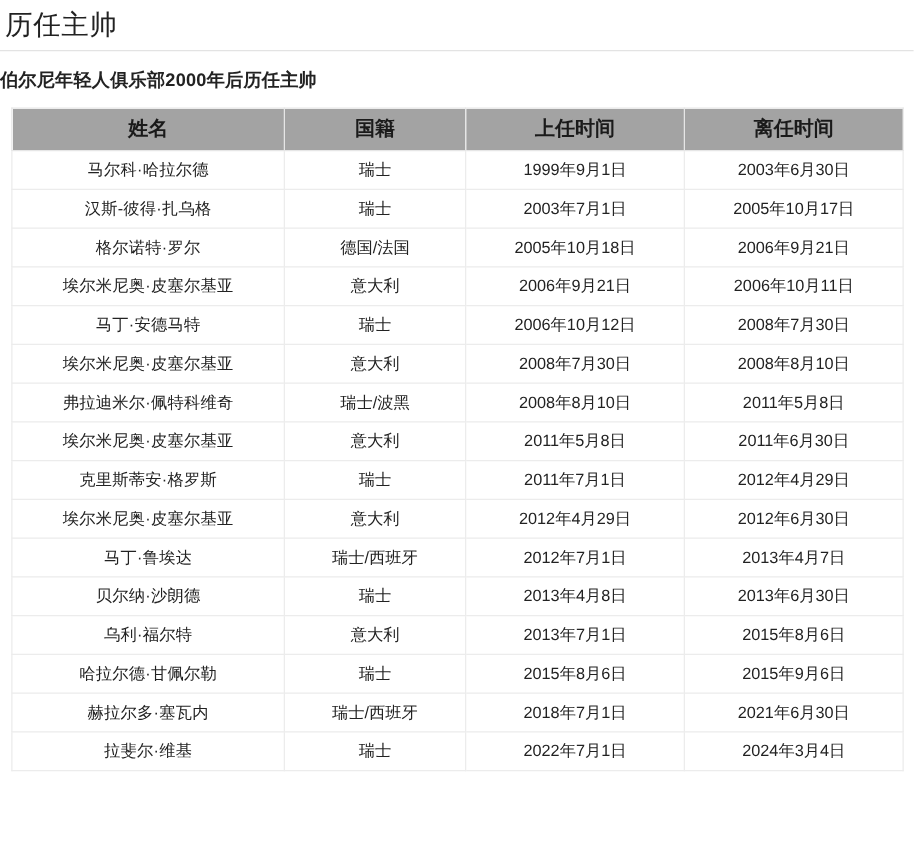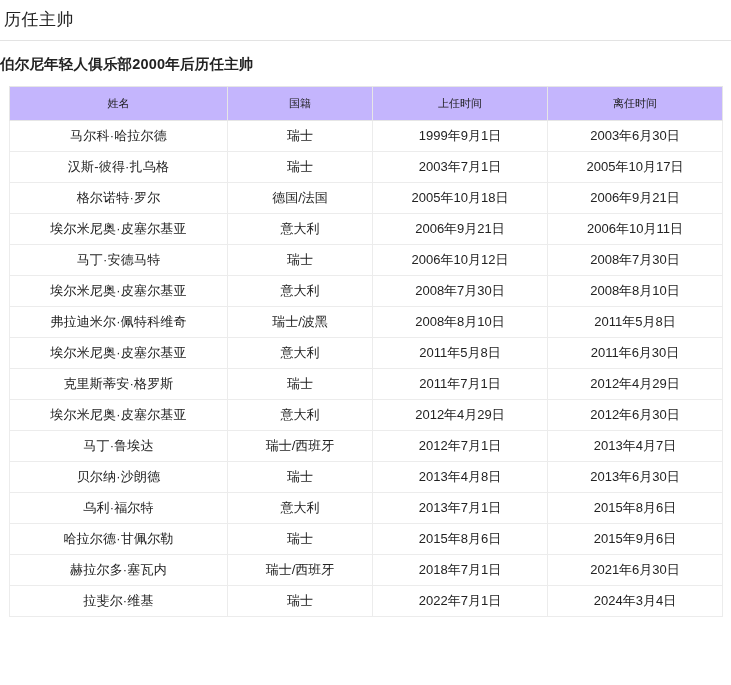--- a/index.html
+++ b/index.html
@@ -12,21 +12,21 @@
     background: #ffffff;
     font-family: "Liberation Sans", "DejaVu Sans", sans-serif;
     color: #1a1a1a;
     overflow: hidden;
   }
   .page {
     width: 731px;
     position: relative;
   }
   .section-heading {
-    font-size: 17px;
+    font-size: 22px;
     font-weight: normal;
     color: #222222;
     margin: 4px 0 0 4px;
     padding: 2px 0 6px 0;
     line-height: 28px;
     letter-spacing: 0.5px;
   }
   .divider {
     height: 1px;
     background: #e3e3e3;
@@ -52,24 +52,24 @@
     border: 1px solid #ececec;
     text-align: center;
     vertical-align: middle;
     height: 28px;
     padding: 1px 2px;
     line-height: 26px;
     white-space: nowrap;
     overflow: hidden;
   }
   table.hist thead th {
-    background: #c4b5fd;
-    font-weight: normal;
+    background: #a3a3a3;
+    font-weight: bold;
     color: #1a1a1a;
-    font-size: 11px;
+    font-size: 16px;
     height: 31px;
     line-height: 29px;
     border-color: #e6e6e6;
   }
   table.hist tbody td {
     color: #222222;
     background: #ffffff;
   }
   table.hist tbody td.name {
     letter-spacing: 0.2px;

